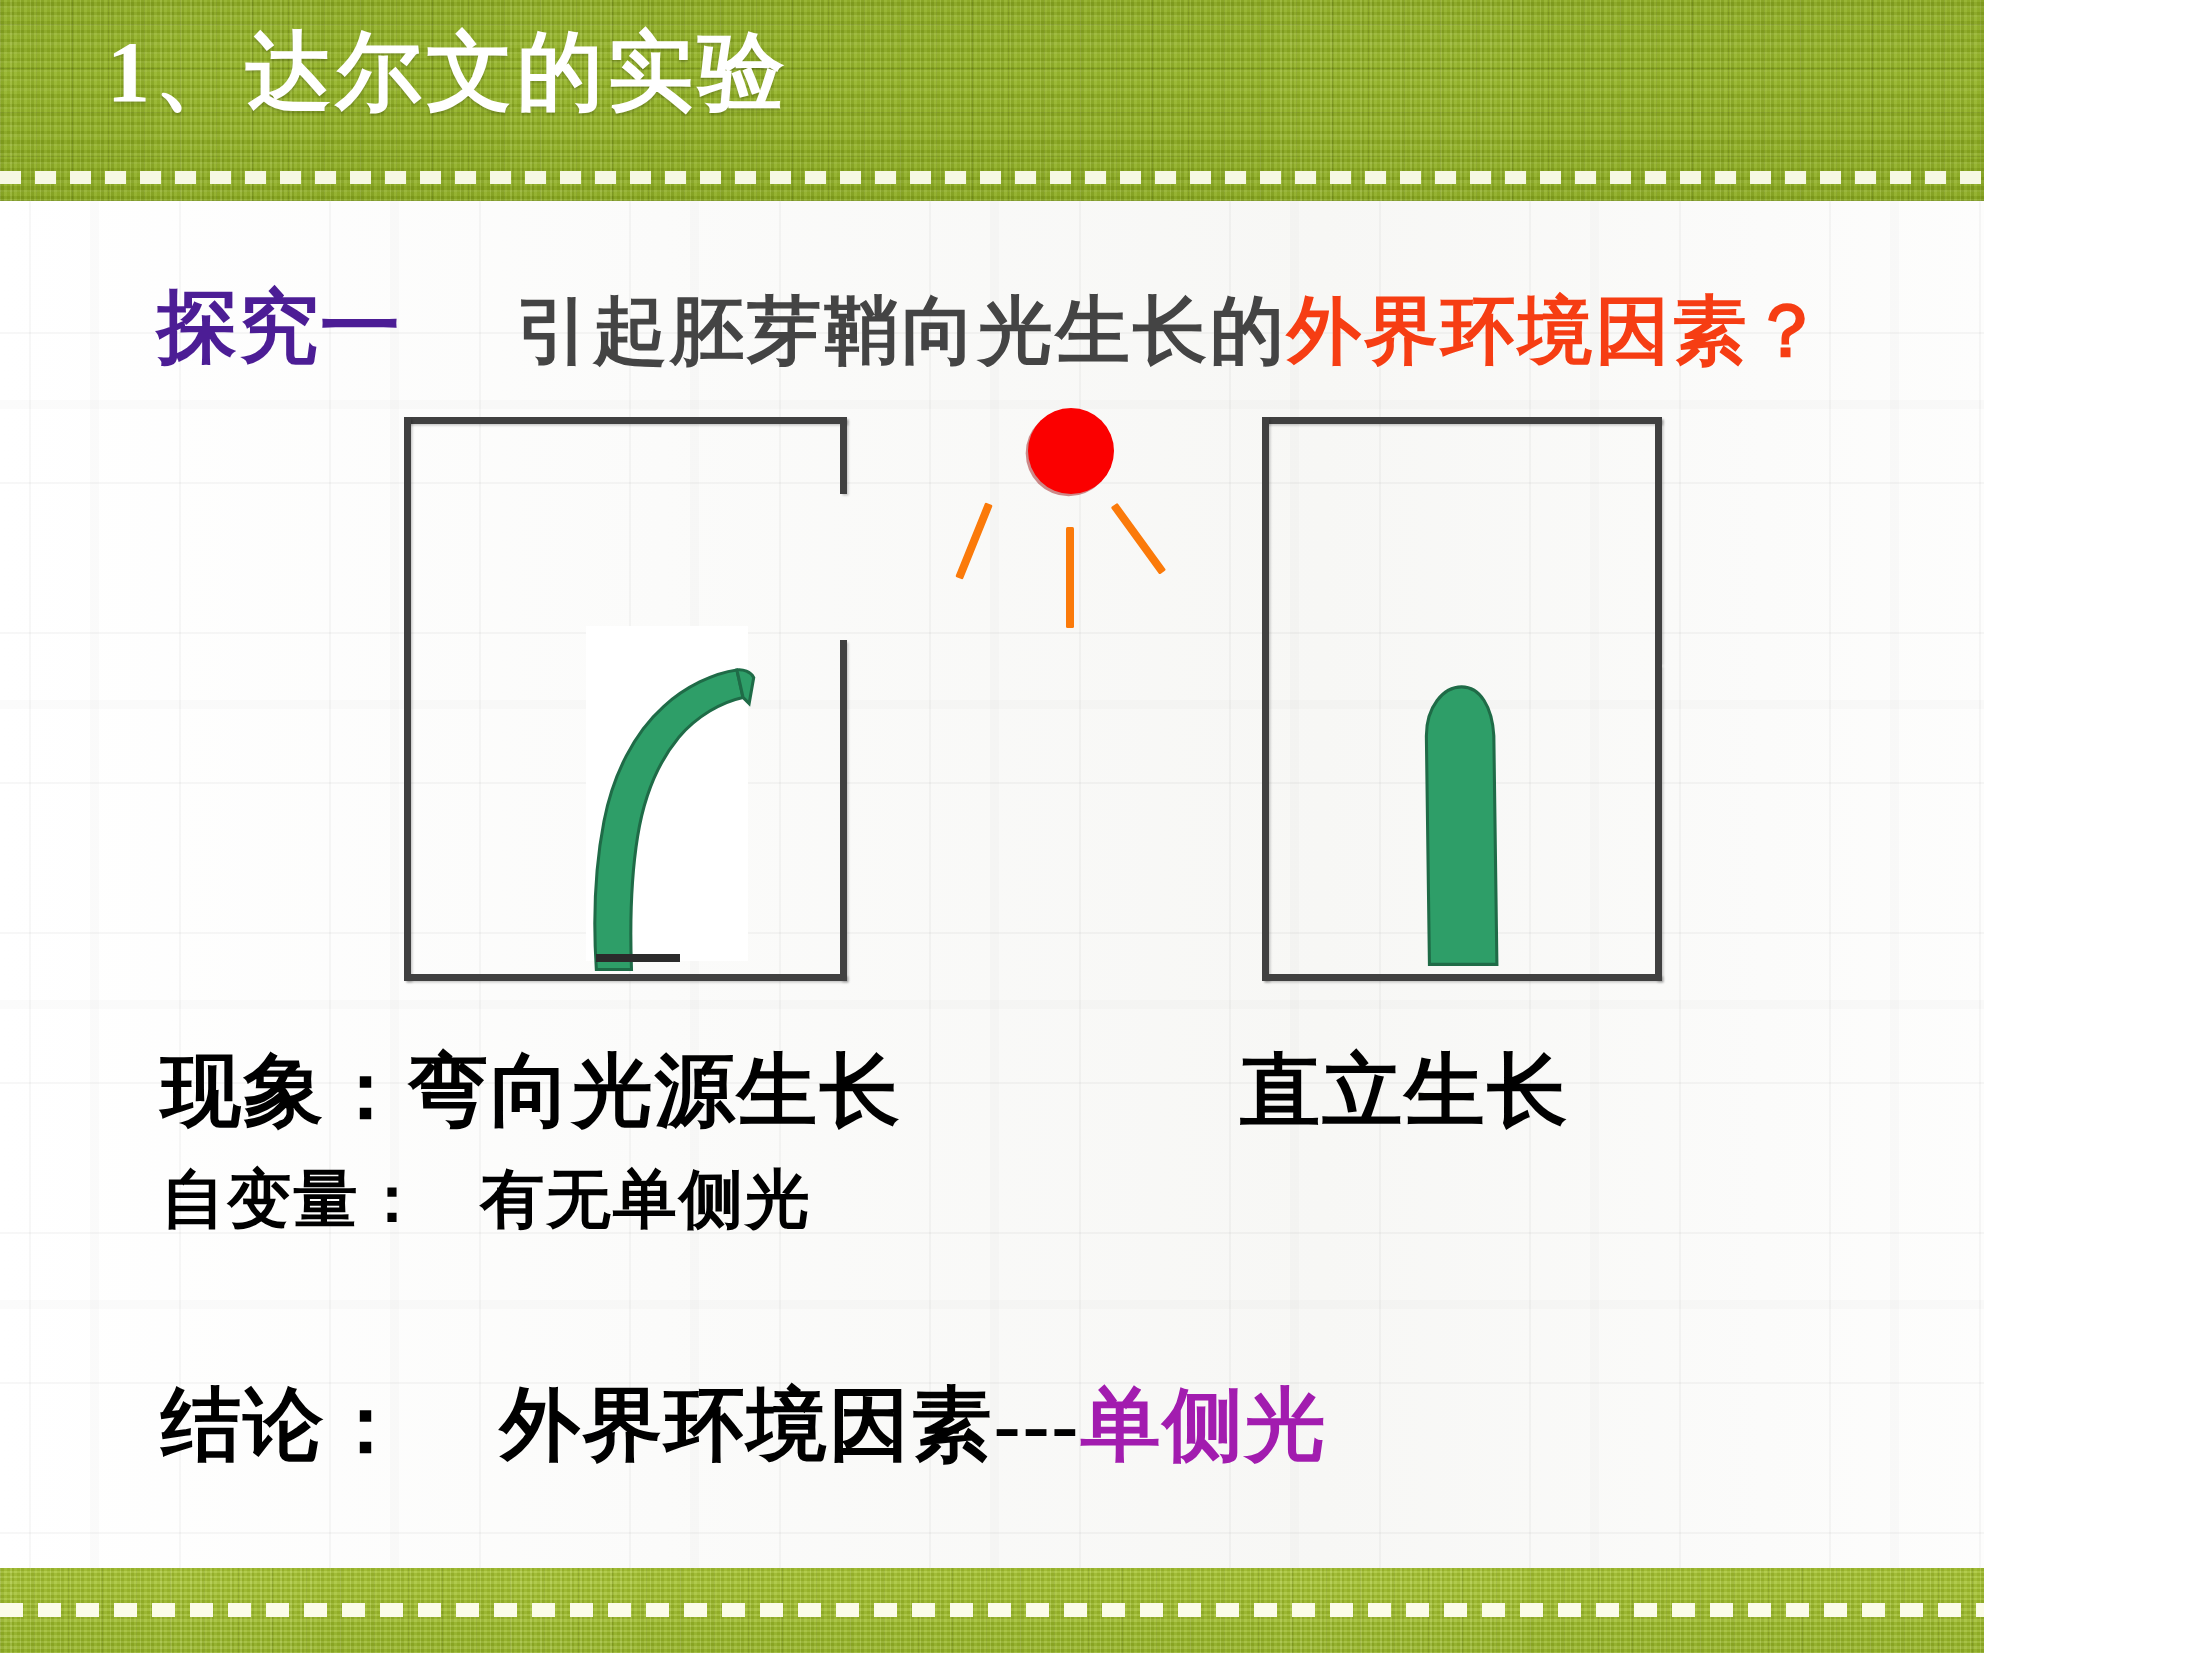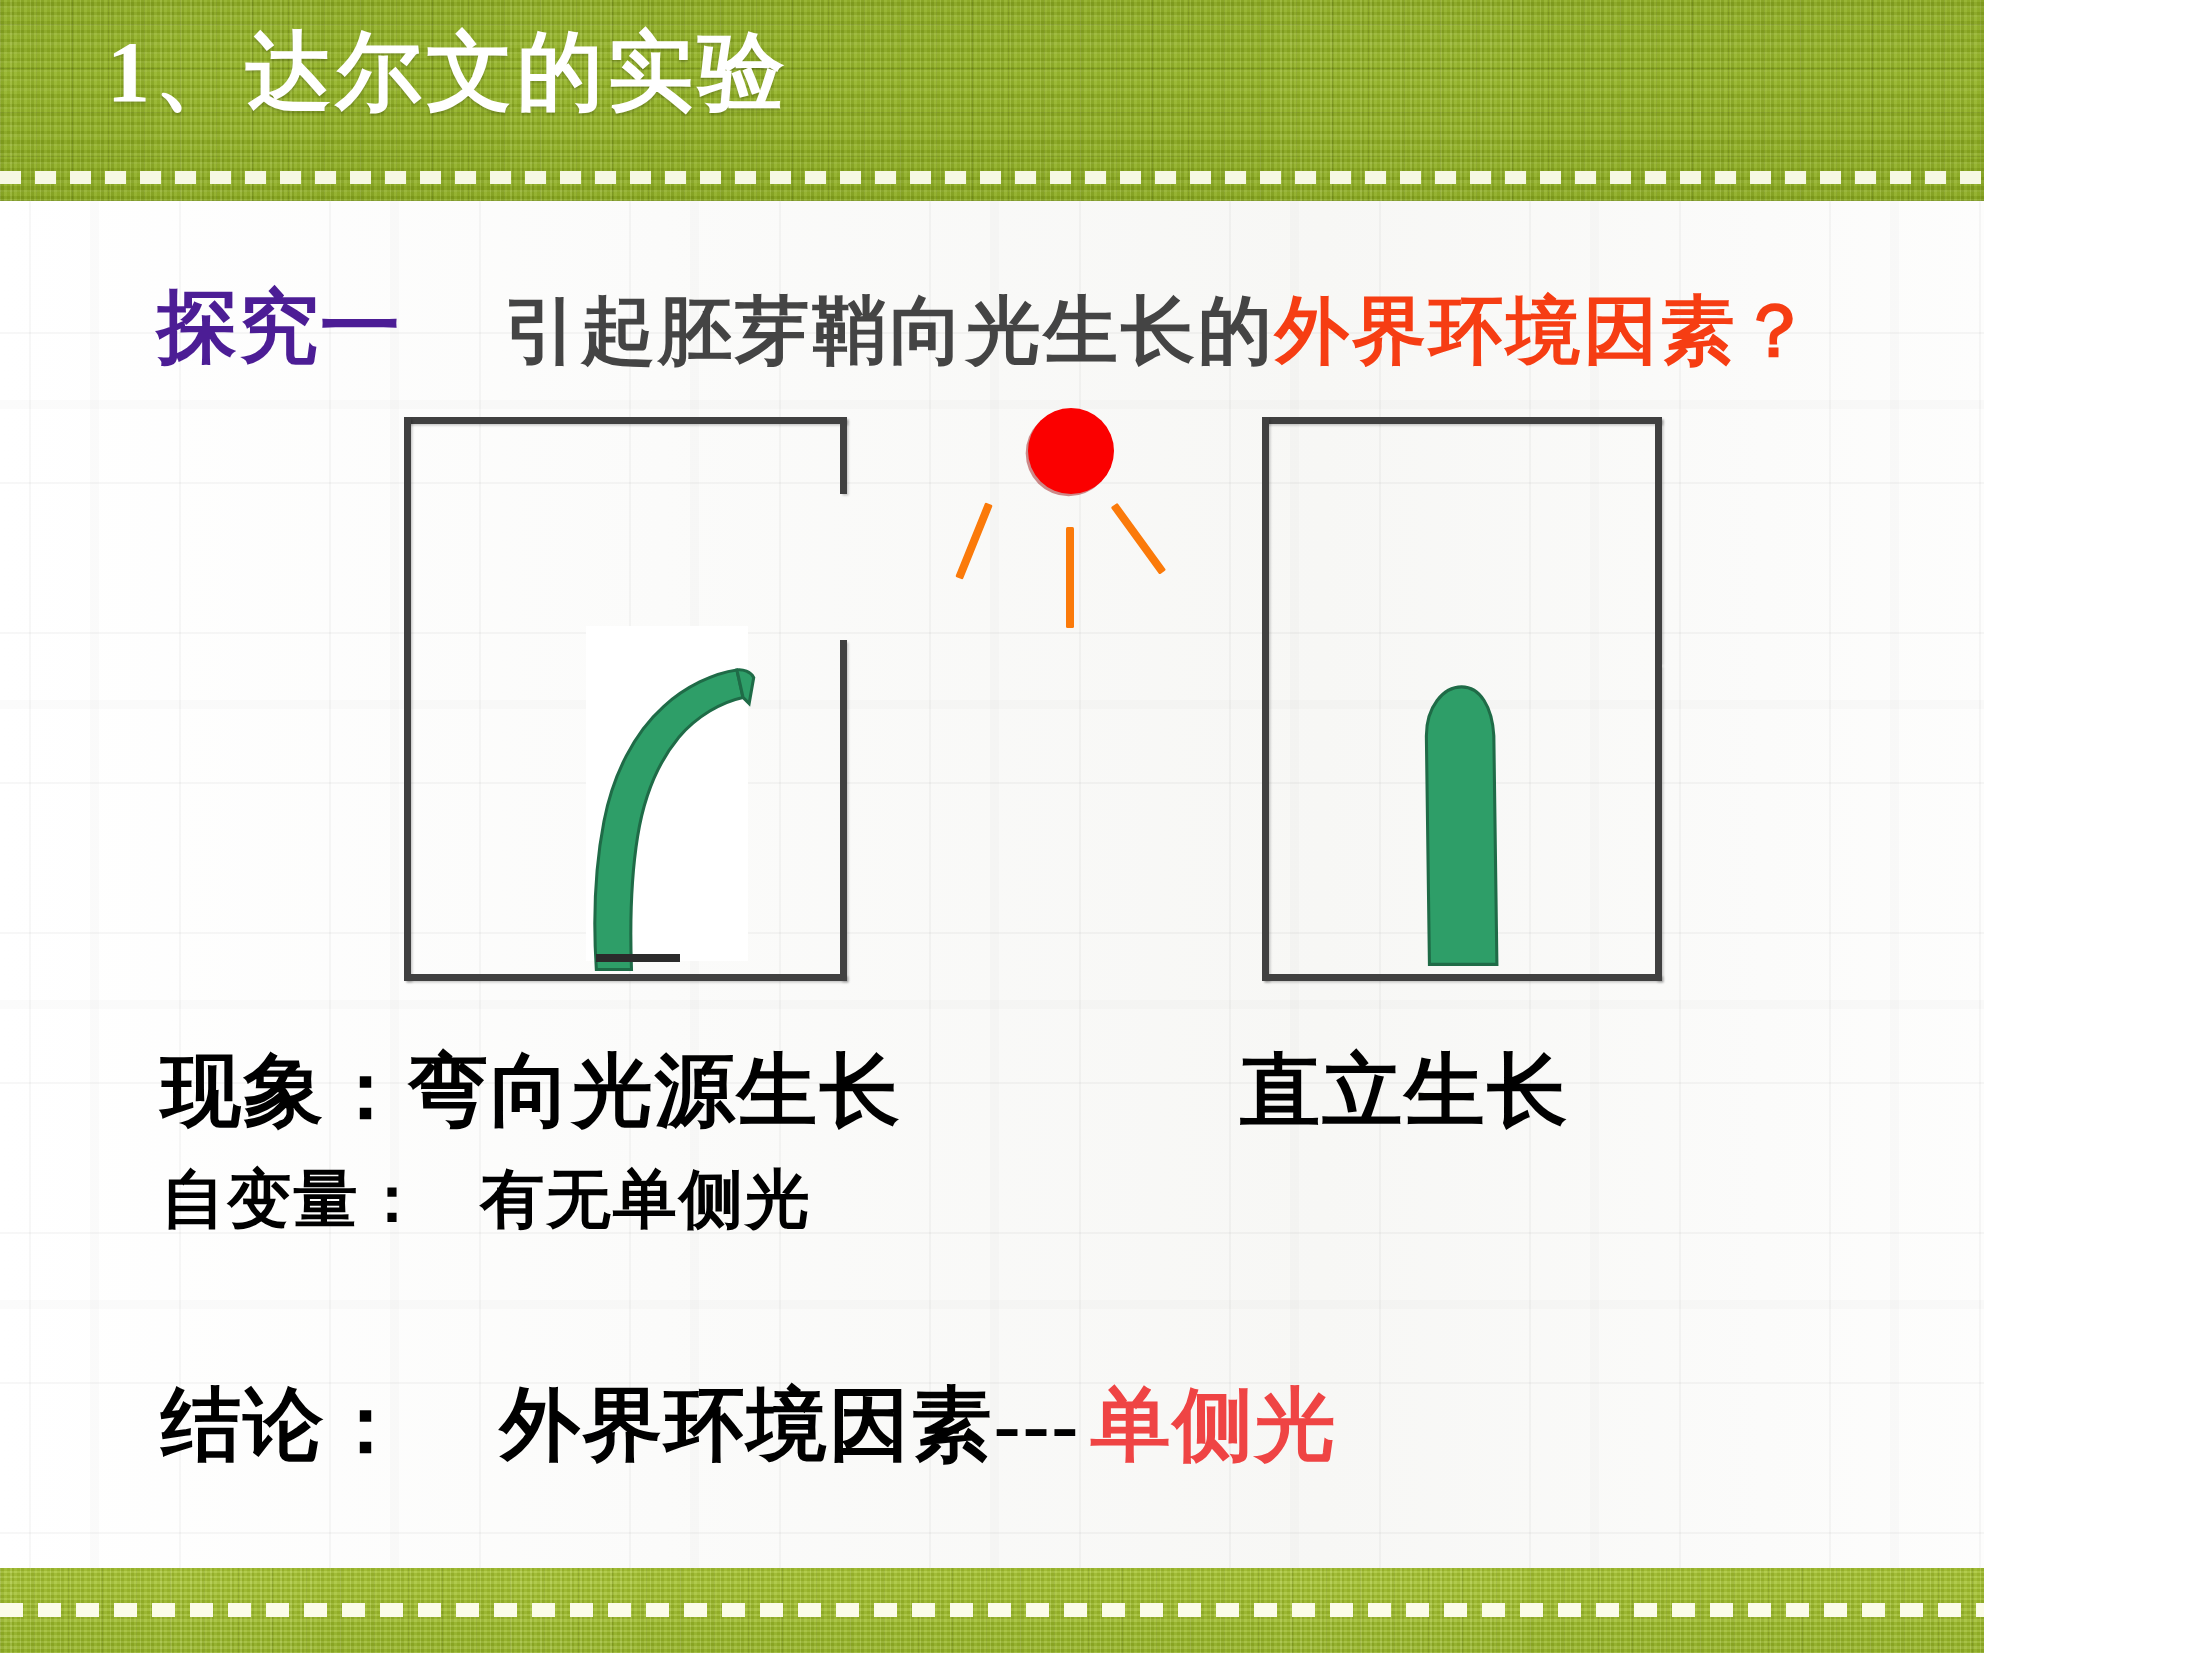--- a/index.html
+++ b/index.html
@@ -112,21 +112,21 @@
     top: 274px;
     font-family: "Liberation Sans", sans-serif;
     font-size: 80px;
     font-weight: bold;
     color: #4c1d95;
     letter-spacing: 1.5px;
     white-space: nowrap;
   }
   .question-line {
     position: absolute;
-    left: 504px;
+    left: 516px;
     top: 282px;
     font-family: "Liberation Serif", serif;
     font-size: 74px;
     font-weight: bold;
     letter-spacing: 3.1px;
     white-space: nowrap;
   }
   .q-dark { color: #444444; }
   .q-red  { color: #f63d13; }
 
@@ -221,21 +221,21 @@
     font-family: "Liberation Serif", serif;
     font-weight: bold;
     color: #000000;
     white-space: nowrap;
     letter-spacing: 2.3px;
   }
   .cap-phenomenon-left  { left: 161px;  top: 1038px; font-size: 80px; }
   .cap-phenomenon-right { left: 1240px; top: 1038px; font-size: 80px; }
   .cap-variable         { left: 161px;  top: 1156px; font-size: 64px; }
   .cap-conclusion       { left: 161px;  top: 1372px; font-size: 80px; }
-  .c-red { color: #ef4444; margin-left: 10px; }
+  .c-red { color: #a21caf; }
   .ind-1 { display: inline-block; width: 54px; }
   .ind-2 { display: inline-block; width: 92px; }
 </style>
 </head>
 <body>
 
 <div id="slide">
 
   <div class="bg-grid"></div>
 

